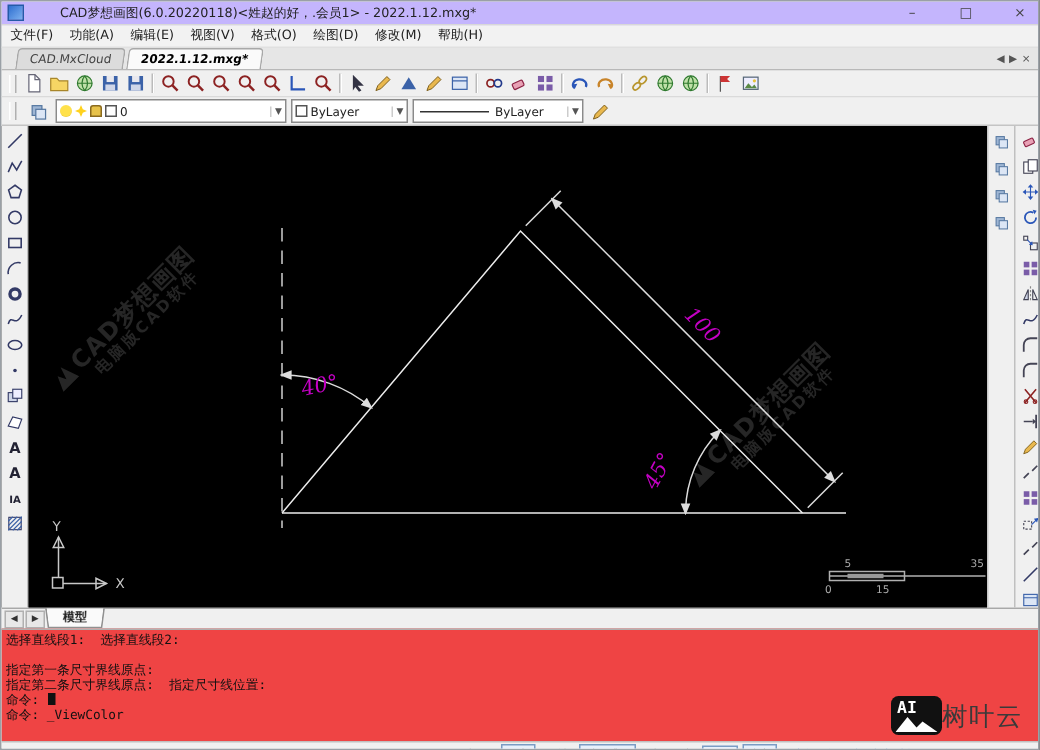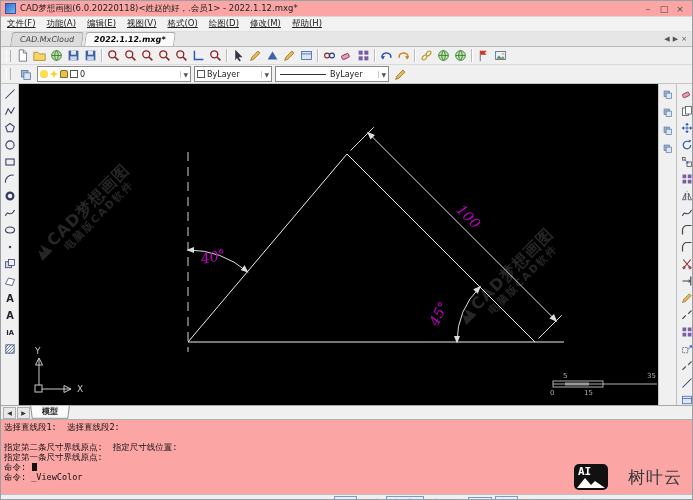--- a/index.html
+++ b/index.html
@@ -1,25 +1,25 @@
 <!DOCTYPE html>
 <html><head>
 <meta charset="utf-8">
 <style>
   html,body{margin:0;padding:0;}
   body{width:693px;height:500px;overflow:hidden;font-family:"DejaVu Sans","Liberation Sans",sans-serif;
        background:#f0f0f0;border:1px solid #9aa0a6;box-sizing:border-box;font-size:9px;color:#222;}
   .row{display:flex;align-items:center;}
   
-  #titlebar{height:15px;background:#fca5a5;border-bottom:1px solid #d8d8d8;padding:0 4px;}
+  #titlebar{height:15px;background:#c4b5fd;border-bottom:1px solid #d8d8d8;padding:0 4px;gap:20px;}
   #appicon{width:9px;height:9px;background:linear-gradient(135deg,#2f6fd0,#7fb2f0);border:1px solid #245aa8;margin-right:4px;flex:none;}
   #title{font-size:8.5px;white-space:nowrap;overflow:hidden;flex:1;}
   .winbtn{width:16px;text-align:center;font-size:9px;color:#444;cursor:default;}
   
-  #menubar{height:14px;background:#f2f2f2;border-bottom:1px solid #e0e0e0;padding:0 6px;gap:11px;text-decoration:underline;}
+  #menubar{height:14px;background:#f2f2f2;border-bottom:1px solid #e0e0e0;padding:0 6px;gap:11px;}
   .menuitem{font-size:8.5px;white-space:nowrap;}
   
   #tabbar{height:14px;background:#e6e6e6;border-bottom:1px solid #b8b8b8;padding:0 2px 0 10px;}
   .doctab{font-size:8px;padding:1px 8px 0 8px;margin-right:2px;border:1px solid #a8a8a8;border-bottom:none;
           border-radius:3px 3px 0 0;background:#dcdcdc;color:#444;height:12px;line-height:11px;transform:skewX(-8deg);}
   .doctab.active{background:#fafafa;font-weight:bold;color:#000;}
   .tabctl{margin-left:auto;display:flex;gap:3px;font-size:7px;color:#555;padding-right:3px;}
   
   #toolbar1{height:17px;background:#f0f0f0;border-bottom:1px solid #dadada;padding:0 2px;}
   #toolbar2{height:18px;background:#f0f0f0;border-bottom:1px solid #c4c4c4;padding:0 2px;gap:3px;}
@@ -49,25 +49,25 @@
   .wm .l1{font-size:16px;letter-spacing:1px;display:flex;align-items:center;gap:3px;}
   .wm .l2{font-size:10.5px;padding-left:26px;letter-spacing:2px;}
   #strip{width:17px;background:#f0f0f0;border-left:1px solid #c8c8c8;display:flex;flex-direction:column;align-items:center;padding-top:3px;gap:3px;flex:none;}
   #strip .vtbi svg{width:11px;height:11px;}
   
   #modelrow{height:13px;background:#f0f0f0;border-top:1px solid #a8a8a8;padding-left:2px;gap:1px;}
   .mrbtn{width:11px;height:10px;border:1px solid #b0b0b0;background:#e8e8e8;font-size:6px;line-height:9px;text-align:center;color:#333;}
   #modeltab{font-size:8px;padding:0 10px;height:12px;line-height:12px;background:#fafafa;border:1px solid #909090;border-top:none;
             transform:perspective(10px) rotateX(-4deg);font-weight:bold;}
   
-  #cmdwin{height:72px;background:#fca5a5;border-top:1px solid #b0b0b0;padding:2px 0 0 3px;position:relative;
+  #cmdwin{height:72px;background:#ef4444;border-top:1px solid #b0b0b0;padding:2px 0 0 3px;position:relative;
           font-family:"DejaVu Sans Mono","DejaVu Sans",monospace;}
   .cmdline{font-size:8.5px;line-height:10px;min-height:10px;white-space:pre;color:#111;}
   .caret{display:inline-block;width:5px;height:8px;background:#111;vertical-align:-1px;margin-left:1px;}
-  #brandoverlay{position:absolute;right:10px;bottom:4px;display:flex;align-items:center;gap:20px;}
+  #brandoverlay{position:absolute;right:10px;bottom:4px;display:flex;align-items:center;gap:0;}
   #brandlogo{width:34px;height:26px;background:#111;border-radius:5px;position:relative;flex:none;}
   #brandlogo .ai{position:absolute;left:4px;top:1px;color:#fff;font-weight:bold;font-size:11px;}
   #brandlogo svg{position:absolute;left:3px;bottom:2px;}
   #brandname{font-size:17px;font-weight:normal;color:#3a3a3a;letter-spacing:1px;}
   
   #statusbar{height:16px;background:#f0f0f0;border-top:1px solid #c0c0c0;padding:0 4px;gap:4px;}
   #coords{font-size:8px;color:#222;white-space:nowrap;}
   #toggles{display:flex;gap:3px;margin-left:auto;align-items:center;}
   .tgl{font-size:7.5px;padding:1px 3px;color:#333;border:1px solid transparent;white-space:nowrap;}
   .tgl.on{border:1px solid #7a9cc4;background:#e8f0fb;}
@@ -741,22 +741,22 @@
 <div id="modelrow" class="row">
   <span class="mrbtn">◀</span>
   <span class="mrbtn">▶</span>
   <span id="modeltab">模型</span>
 </div>
 
 <div id="cmdwin">
   <div>
       <div class="cmdline">选择直线段1:  选择直线段2:</div>
       <div class="cmdline"></div>
+      <div class="cmdline">指定第一条尺寸界线原点:</div>
       <div class="cmdline">指定第二条尺寸界线原点:  指定尺寸线位置:</div>
-      <div class="cmdline">指定第一条尺寸界线原点:</div>
       <div class="cmdline">命令: <span class="caret"></span></div>
       <div class="cmdline">命令: _ViewColor</div>
     </div>
   <div id="brandoverlay">
     <span id="brandlogo">
       <span class="ai">AI</span>
       <svg width="28" height="12" viewBox="0 0 28 12">
           <path fill="#fff" d="M0 12L8 2l6 7 4-4 10 7z"></path>
         </svg>
     </span>

